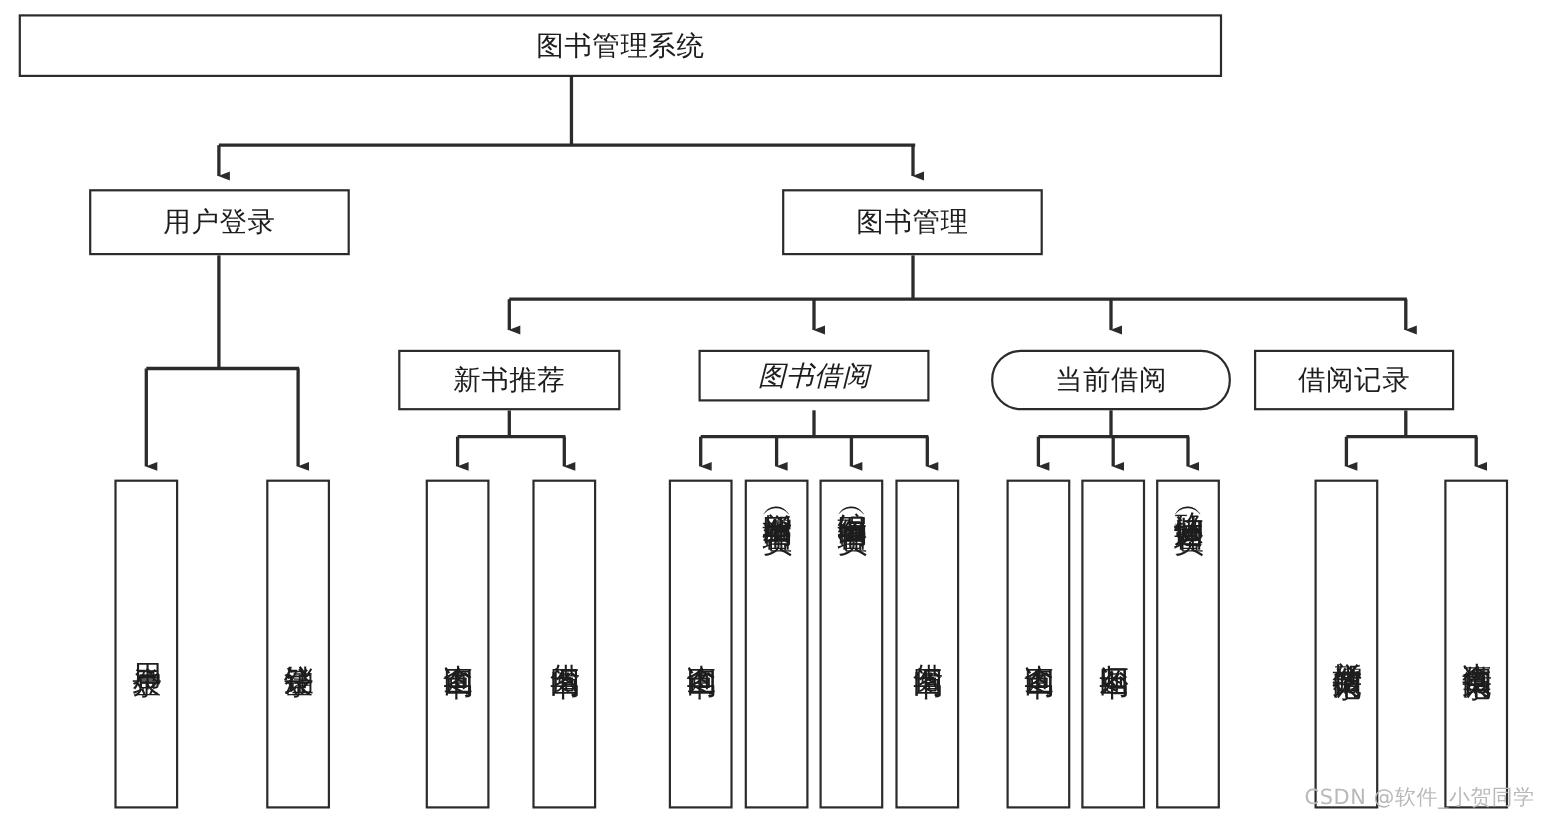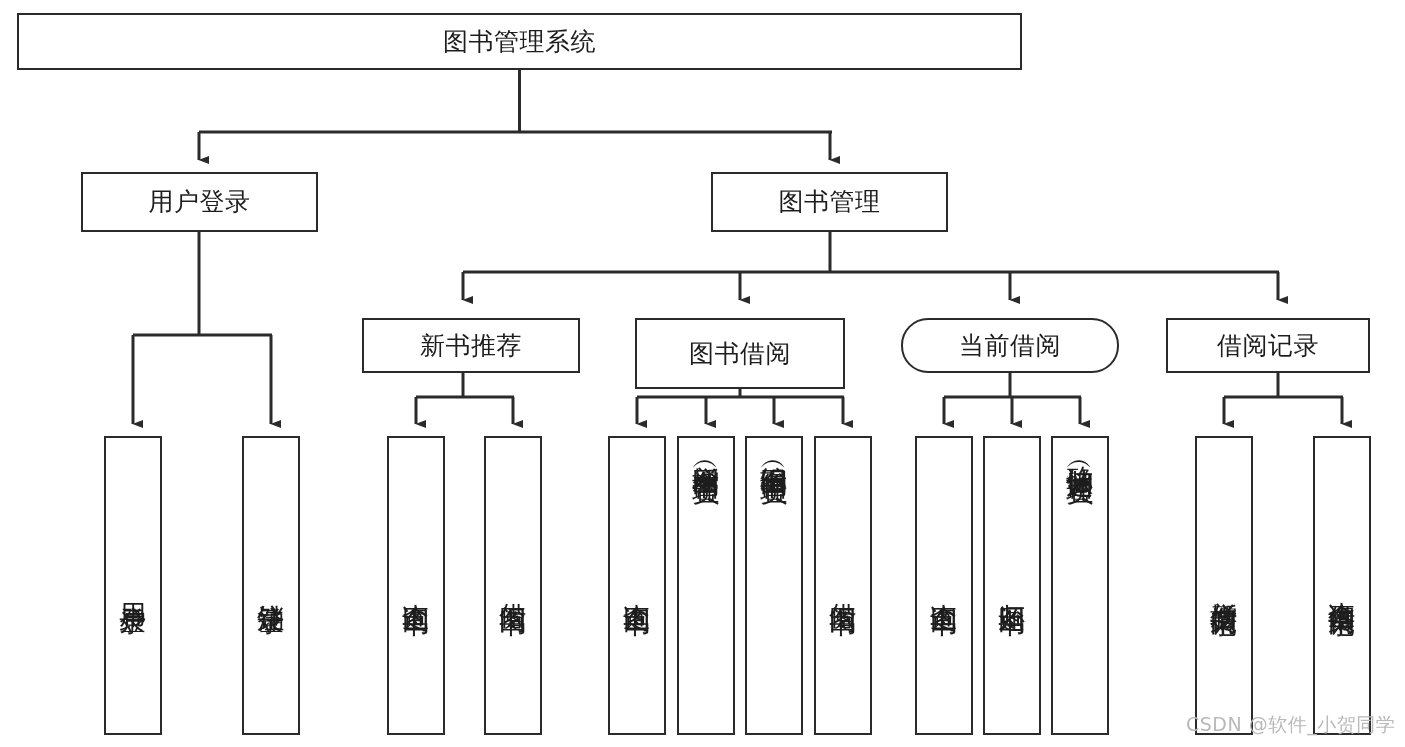--- a/index.html
+++ b/index.html
@@ -131,45 +131,45 @@
       <path d="M1012,397 L1012,424" marker-end="url(#arrowhead)"></path>
       <path d="M1080,397 L1080,424" marker-end="url(#arrowhead)"></path>
 
       <path d="M1278,373 L1278,397"></path>
       <path d="M1224,397 L1343,397"></path>
       <path d="M1224,397 L1224,424" marker-end="url(#arrowhead)"></path>
       <path d="M1342,397 L1342,424" marker-end="url(#arrowhead)"></path>
     </g>
   </svg>
 
-  <div class="node root horiz" style="left:17px; top:13px; width:1005px; height:57px;">
+  <div class="node root horiz" style="left:17px; top:13px; width:1094px; height:57px;">
     <span class="node-label">图书管理系统</span>
   </div>
 
   <div class="node horiz" style="left:81px; top:172px; width:237px; height:60px;">
     <span class="node-label">用户登录</span>
   </div>
 
   <div class="node horiz" style="left:711px; top:172px; width:237px; height:60px;">
     <span class="node-label">图书管理</span>
   </div>
 
-  <div class="node horiz" style="left:362px; top:318px; width:218px; height:55px;align-items:center;">
+  <div class="node horiz" style="left:362px; top:318px; width:202px; height:55px;align-items:center;">
     <span class="node-label">新书推荐</span>
   </div>
 
-  <div class="node horiz" style="left:635px; top:318px; width:210px; height:71px;">
+  <div class="node horiz" style="left:635px; top:318px; width:210px; height:47px;font-style:italic;">
     <span class="node-label">图书借阅</span>
   </div>
 
   <div class="node horiz" style="left:901px; top:318px; width:218px; height:55px;border-radius:27px;">
     <span class="node-label">当前借阅</span>
   </div>
 
-  <div class="node horiz" style="left:1166px; top:318px; width:204px; height:55px;">
+  <div class="node horiz" style="left:1140px; top:318px; width:182px; height:55px;">
     <span class="node-label">借阅记录</span>
   </div>
 
   <div class="node vert centered" style="left:104px; top:436px; width:58px; height:299px;">
     <span class="node-label">用户登录</span>
   </div>
   <div class="node vert centered" style="left:242px; top:436px; width:58px; height:299px;">
     <span class="node-label">注销登录</span>
   </div>
 

